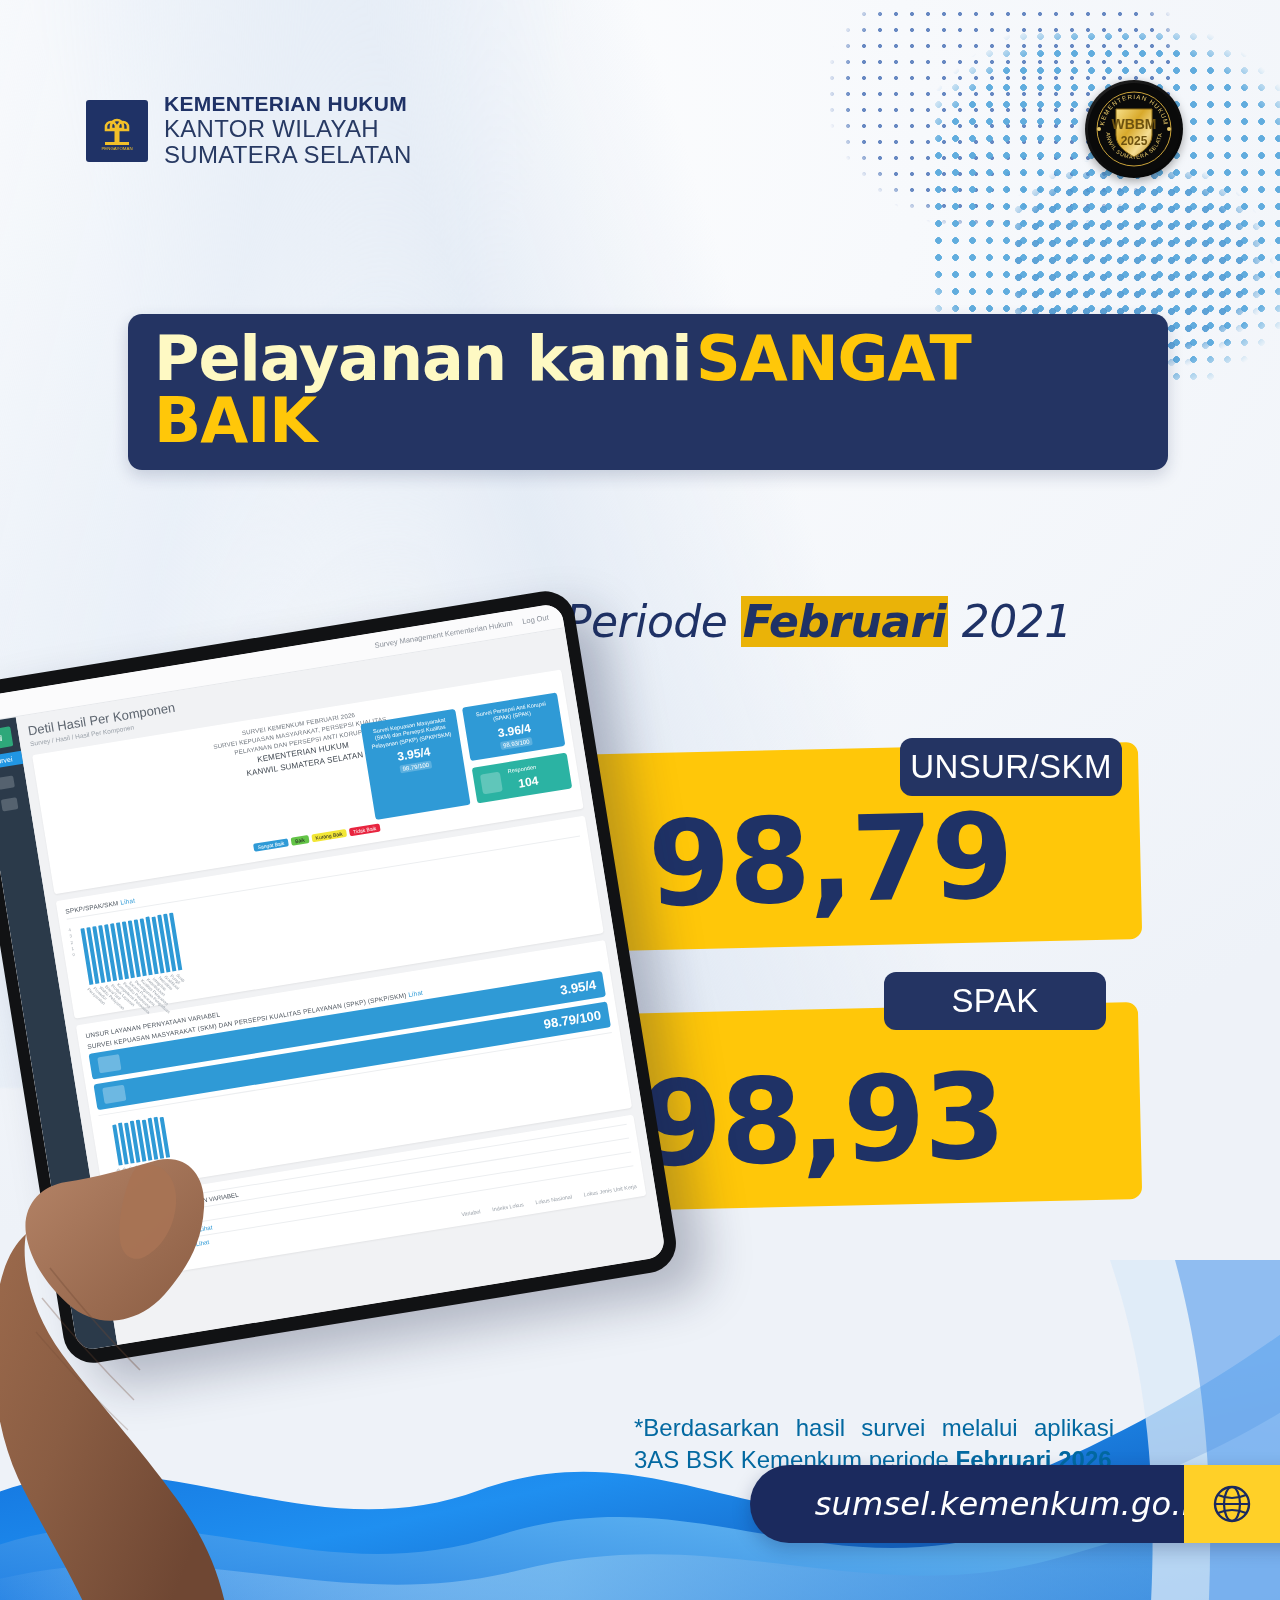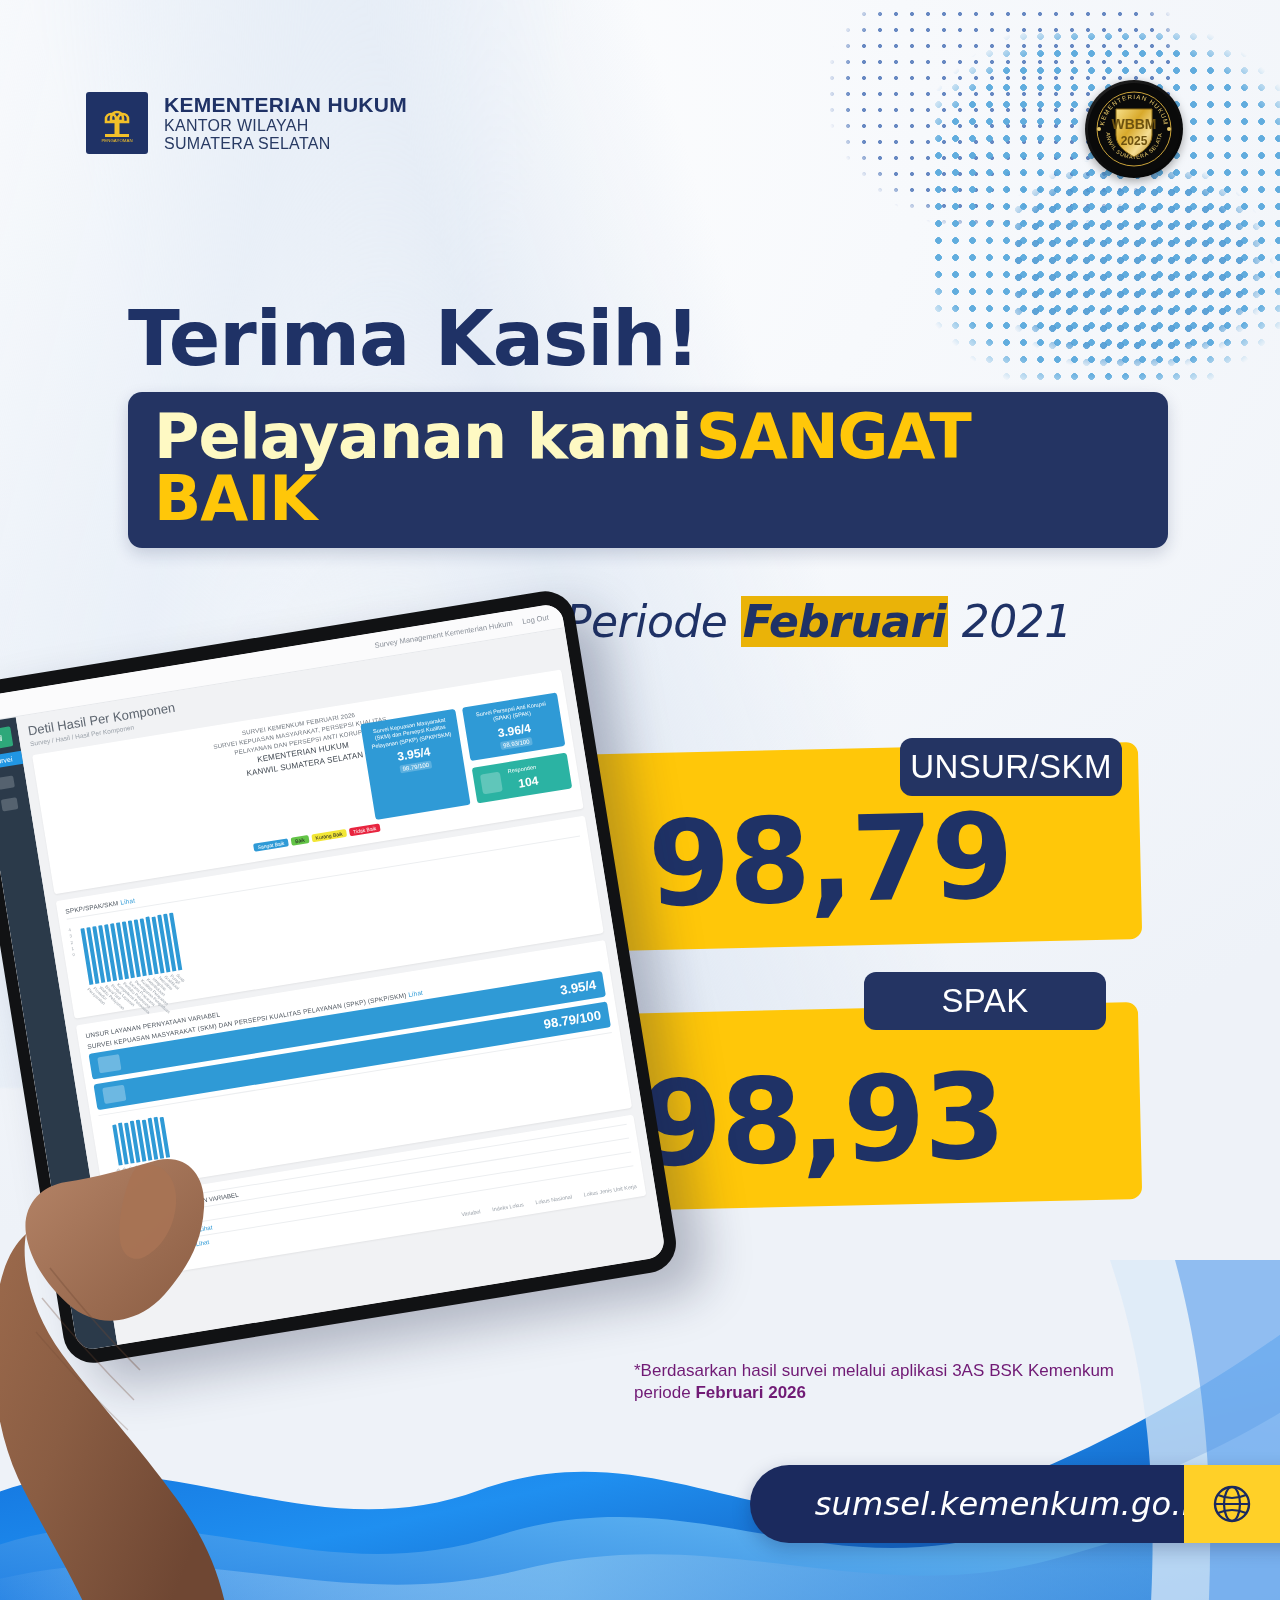--- a/index.html
+++ b/index.html
@@ -54,21 +54,21 @@
 
   
   .waves{position:absolute;left:-40px;bottom:-20px;width:1340px;height:360px;}
 
   
   .brand{position:absolute;left:86px;top:92px;display:flex;align-items:center;gap:16px;}
   .brand-logo{width:62px;height:62px;background:#1f3266;border-radius:3px;position:relative;flex:none;
     display:flex;align-items:center;justify-content:center;}
   .brand-text{line-height:1.12;}
   .brand-text .l1{font-size:21px;font-weight:bold;color:#1f3266;letter-spacing:.3px;}
-  .brand-text .l2,.brand-text .l3{font-size:16px;font-weight:400;color:#283a63;letter-spacing:.3px;}
+  .brand-text .l2,.brand-text .l3{font-size:24px;font-weight:400;color:#283a63;letter-spacing:.3px;}
 
   .wbbm-badge{position:absolute;left:1085px;top:80px;width:98px;height:98px;border-radius:50%;
     background:radial-gradient(circle at 35% 30%, #2b2b2b 0%, #0d0d0d 60%, #000 100%);
     box-shadow:0 3px 10px rgba(0,0,0,.35);display:flex;align-items:center;justify-content:center;}
 
   
   .headline{position:absolute;left:128px;top:300px;width:1040px;}
   .h-terima{
     font-size:76px;font-weight:bold;color:#1f3266;letter-spacing:-1px;line-height:1.02;
     font-family:"DejaVu Sans","Liberation Sans",sans-serif;
@@ -102,24 +102,24 @@
   .card1{left:530px;top:742px;width:610px;height:197px;border-radius:4px 12px 12px 4px;
     transform:rotate(-1.3deg);transform-origin:right center;}
   .card1 .val{left:118px;top:52px;}
   .card2{left:590px;top:1002px;width:550px;height:197px;border-radius:4px 12px 12px 4px;
     transform:rotate(-1.3deg);transform-origin:right center;}
   .card2 .val{left:50px;top:52px;}
 
   .chip{position:absolute;background:#243463;color:#fff;border-radius:12px;
     display:flex;align-items:center;justify-content:center;font-size:33px;letter-spacing:.4px;}
   .chip1{left:900px;top:738px;width:222px;height:58px;}
-  .chip2{left:864px;top:972px;width:242px;height:58px;}
-
-  .footnote{position:absolute;left:634px;top:1360px;width:480px;
-    font-size:17px;line-height:1.32;color:#701a75;text-align:justify;}
+  .chip2{left:884px;top:972px;width:222px;height:58px;}
+
+  .footnote{position:absolute;left:634px;top:1412px;width:480px;
+    font-size:24px;line-height:1.32;color:#0369a1;text-align:justify;}
   .footnote b{font-weight:bold;}
 
   .url-pill{position:absolute;left:750px;top:1465px;width:560px;height:78px;
     background:#1b2a5e;border-radius:39px 0 0 39px;display:flex;align-items:center;
     box-shadow:0 6px 18px rgba(10,25,70,.25);}
   .url-pill .u-text{flex:1;text-align:center;color:#fff;font-size:32px;font-style:italic;
     font-family:"DejaVu Sans","Liberation Sans",sans-serif;padding-right:34px;letter-spacing:.2px;}
   .globe-circle{position:absolute;right:46px;top:0;width:96px;height:78px;background:#ffd028;
     display:flex;align-items:center;justify-content:center;}
 
@@ -258,21 +258,20 @@
       </text>
       <path d="M30,28 h36 v26 c0,12 -12,18 -18,22 c-6,-4 -18,-10 -18,-22 z" fill="url(#gold)" stroke="#8c6a14" stroke-width="1"></path>
       <text x="48" y="48" font-size="14" font-weight="bold" fill="#6d5210" text-anchor="middle" font-family="Liberation Sans, sans-serif">WBBM</text>
       <text x="48" y="64" font-size="12" font-weight="bold" fill="#6d5210" text-anchor="middle" font-family="Liberation Sans, sans-serif">2025</text>
       <circle cx="13" cy="48" r="2" fill="#e8c868"></circle>
         <circle cx="83" cy="48" r="2" fill="#e8c868"></circle>
     </svg>
   </div>
 
   <div class="headline">
-    <div class="h-terima">Terima Kasih!</div>
     <div class="h-band">
       <span class="h-white">Pelayanan kami</span>
       <span class="h-yellow">SANGAT BAIK</span>
     </div>
   </div>
 
   <div class="survey-title">
     <div class="t2"><span>Periode </span><span class="hl-month">Februari</span><span> 2021</span></div>
   </div>
 

